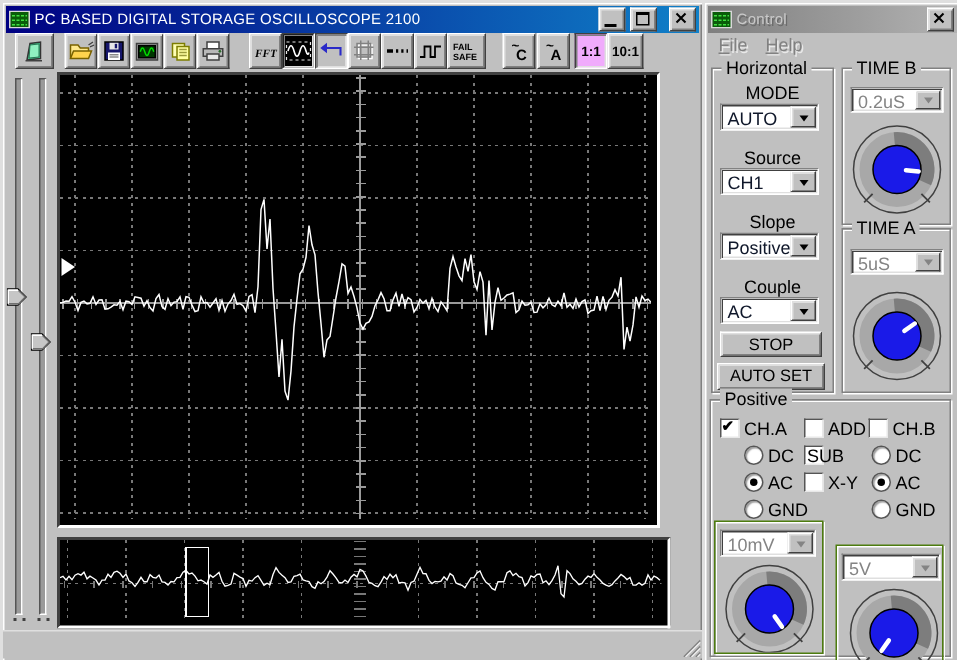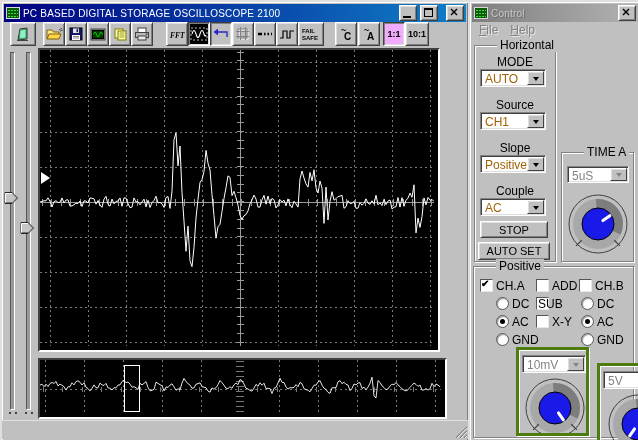--- a/index.html
+++ b/index.html
@@ -39,40 +39,40 @@
   #trigger-arrow{position:absolute;left:1px;top:122px;width:0;height:0;
      border-top:6px solid transparent;border-bottom:6px solid transparent;border-left:9px solid #fff;}
   
   #statusbar{position:absolute;left:0;right:0;top:418px;height:18px;background:#c0c0c0;border-top:1px solid #dfdfdf;}
   #grip{position:absolute;right:1px;bottom:1px;width:13px;height:13px;}
   
   #menubar{position:absolute;left:2px;top:20px;right:2px;height:16px;display:flex;gap:12px;padding-left:7px;align-items:center;}
   .menu-item{display:inline-block;font-size:12px;color:#818181;text-shadow:1px 1px 0 #e9e9e9;}
   .menu-item::first-letter{text-decoration:underline;}
   .group{position:absolute;border:1px solid #818181;box-shadow:inset 1px 1px 0 #fff, 1px 1px 0 #fff;box-sizing:border-box;}
-  .legend{position:absolute;top:-8px;left:22px;background:#c0c0c0;padding:0 3px;font-size:12px;line-height:14px;}
+  .legend{position:absolute;top:-8px;left:6px;background:#c0c0c0;padding:0 3px;font-size:12px;line-height:14px;}
   .lbl{position:absolute;font-size:12px;white-space:nowrap;}
   .lbl.center{left:0;right:0;text-align:center;}
   .combo{position:absolute;height:18px;background:#fff;border:1px solid;border-color:#828282 #fff #fff #828282;
          box-shadow:inset 1px 1px 0 #404040, inset -1px -1px 0 #dfdfdf;box-sizing:border-box;}
-  .combo-val{position:absolute;left:4px;top:2px;font-size:12px;color:#a16207;}
+  .combo-val{position:absolute;left:4px;top:2px;font-size:12px;color:#0f172a;}
   .combo.disabled .combo-val{color:#848484;}
   .combo-btn{position:absolute;right:1px;top:1px;bottom:1px;width:15px;background:#c0c0c0;border:1px solid;
              border-color:#fff #404040 #404040 #fff;box-shadow:inset 1px 1px 0 #dfdfdf;display:flex;align-items:center;justify-content:center;}
   .arr{width:0;height:0;border:3px solid transparent;border-top:4px solid #000;margin-top:4px;}
   .combo.disabled .arr{border-top-color:#848484;}
   .pushbtn{position:absolute;background:#c0c0c0;border:1px solid;border-color:#fff #404040 #404040 #fff;
            box-shadow:inset 1px 1px 0 #dfdfdf, inset -1px -1px 0 #808080;font-size:11px;
            display:flex;align-items:center;justify-content:center;box-sizing:border-box;}
   .cb{position:absolute;width:11px;height:11px;background:#fff;border:1px solid;border-color:#555 #e8e8e8 #e8e8e8 #555;box-sizing:content-box;}
   .cb.on::after{content:"✔";position:absolute;left:0px;top:-2px;font-size:10px;font-weight:bold;color:#000;}
   .rb{position:absolute;width:11px;height:11px;border-radius:50%;background:#fff;border:1px solid #565656;
       box-shadow:inset 1px 1px 1px #9c9c9c;}
   .rb.on::after{content:"";position:absolute;left:3px;top:3px;width:5px;height:5px;border-radius:50%;background:#000;}
-  .panel{position:absolute;border:3px solid #4d7c0f;box-shadow:inset 1px 1px 0 #fff, 1px 1px 0 #fff;overflow:hidden;box-sizing:border-box;margin-left:40px;}
+  .panel{position:absolute;border:1px solid #4d7c0f;box-shadow:inset 1px 1px 0 #fff, 1px 1px 0 #fff;overflow:hidden;box-sizing:border-box;}
   .knob{position:absolute;}
 </style>
 </head>
 <body>
 
 <div id="app">
 
   <div class="win" id="main-win">
 
     <div class="titlebar active">
@@ -438,20 +438,38 @@
       <div class="combo" style="left:5px;top:152px;width:66px;">
         <span class="combo-val">AC</span>
         <span class="combo-btn">
             <span class="arr"></span>
           </span>
       </div>
       <div class="pushbtn" style="left:5px;top:175px;width:68px;height:17px;">STOP</div>
       <div class="pushbtn" style="left:3px;top:196px;width:72px;height:18px;">AUTO SET</div>
     </div>
 
+    <div class="group" style="left:91px;top:43px;width:73px;height:105px;">
+      <span class="legend">TIME B</span>
+      <div class="combo disabled" style="left:5px;top:12px;width:62px;height:17px;">
+        <span class="combo-val">0.2uS</span>
+        <span class="combo-btn">
+            <span class="arr"></span>
+          </span>
+      </div>
+      <div class="knob" style="left:5px;top:36px;"><svg width="62" height="62" viewBox="-31 -31 62 62">
+            <circle cx="0" cy="0" r="29" fill="none" stroke="#404040" stroke-width="1"></circle>
+            <circle cx="0" cy="0" r="20.5" fill="none" stroke="#a8a8a8" stroke-width="9"></circle>
+            <path d="M-1.7866927263269938 -20.421991310880784 A20.5 20.5 0 0 1 18.579309634251324 8.663674365684338" fill="none" stroke="#7d7d7d" stroke-width="9"></path>
+            <line x1="-16.263455967290597" y1="16.263455967290593" x2="-21.92031021678298" y2="21.920310216782973" stroke="#404040" stroke-width="1.2"></line>
+            <line x1="16.26345596729059" y1="16.263455967290597" x2="21.92031021678297" y2="21.92031021678298" stroke="#404040" stroke-width="1.2"></line>
+            <circle cx="0" cy="0" r="16" fill="#1a1ae8" stroke="#000"></circle>
+            <line x1="5.977168188550474" y1="0.522934456485949" x2="14.44482312233031" y2="1.2637582698410434" stroke="#fff" stroke-width="3" stroke-linecap="round"></line>
+          </svg></div>
+    </div>
 
     <div class="group" style="left:91px;top:150px;width:73px;height:110px;">
       <span class="legend">TIME A</span>
       <div class="combo disabled" style="left:5px;top:13px;width:62px;height:17px;padding-left:45px;">
         <span class="combo-val">5uS</span>
         <span class="combo-btn">
             <span class="arr"></span>
           </span>
       </div>
       <div class="knob" style="left:5px;top:40px;"><svg width="62" height="62" viewBox="-31 -31 62 62">

